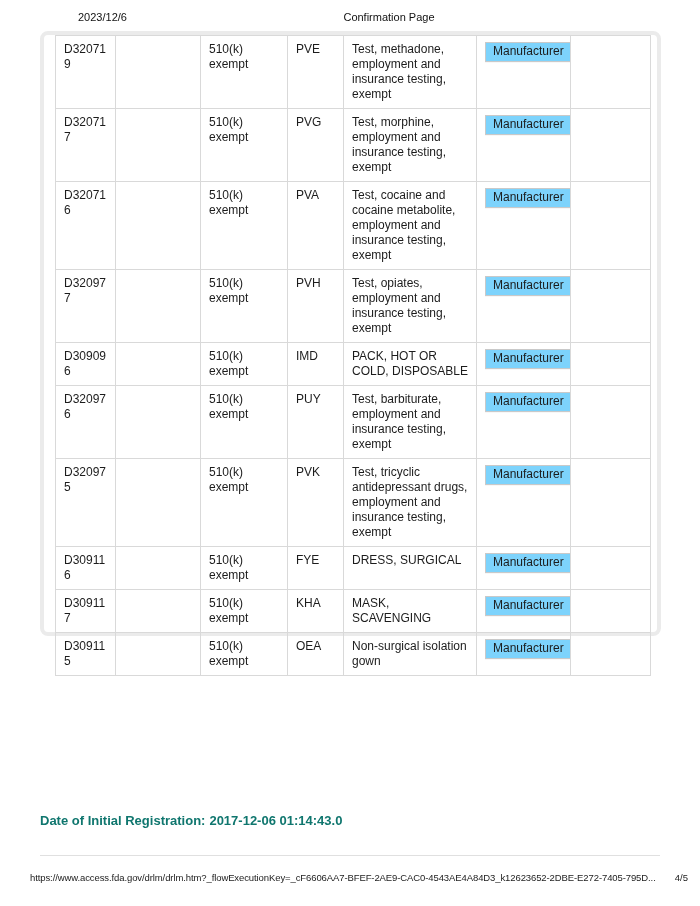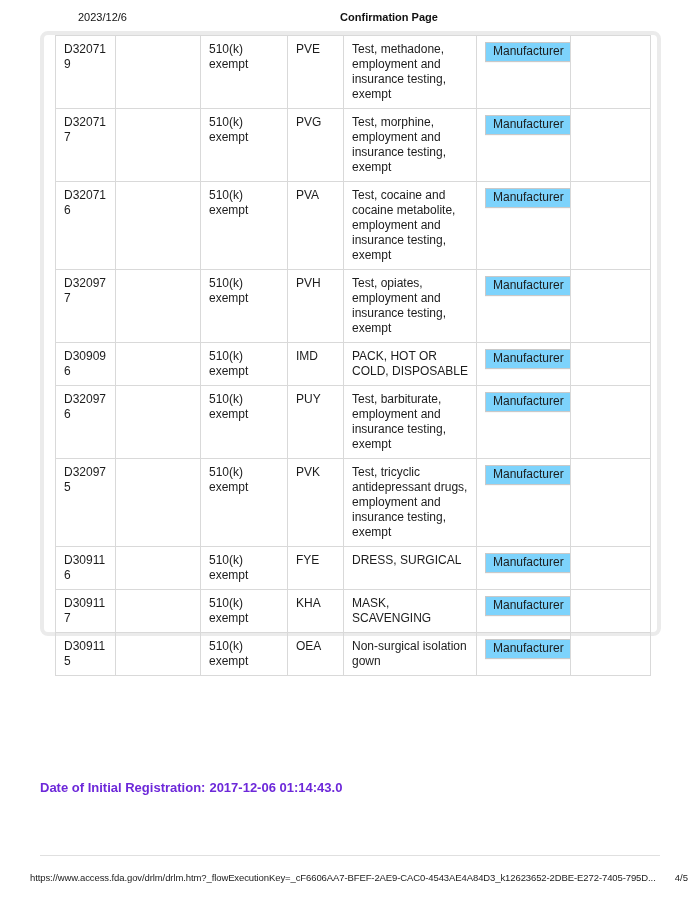--- a/index.html
+++ b/index.html
@@ -3,21 +3,21 @@
 <meta charset="utf-8">
 <style>
   html,body{margin:0;padding:0;background:#ffffff;}
   body{
     width:700px;height:906px;position:relative;overflow:hidden;
     font-family:"Liberation Sans", sans-serif;color:#1a1a1a;
     -webkit-font-smoothing:antialiased;
   }
   
   .ph-date{position:absolute;left:30px;top:11px;font-size:11px;color:#111;margin-left:48px;}
-  .ph-title{position:absolute;left:389px;top:11px;transform:translateX(-50%);font-size:11px;color:#111;white-space:nowrap;font-weight:bold;}
+  .ph-title{position:absolute;left:389px;top:11px;transform:translateX(-50%);font-size:11px;color:#111;white-space:nowrap;}
 
   
   .panel{
     position:absolute;left:40px;top:31px;width:621px;height:605px;
     box-sizing:border-box;border:4px solid #ebebeb;border-radius:8px;background:#fff;
   }
 
   table.reg{
     border-collapse:collapse;table-layout:fixed;width:595px;margin:0 0 0 11px;
     font-size:12px;line-height:15px;color:#1c1c1c;
@@ -26,21 +26,21 @@
     border:1px solid #d9d9d9;vertical-align:top;
     padding:6px 5px 6px 8px;overflow:hidden;word-wrap:break-word;
   }
   td.c6{padding-top:4px;padding-right:4px;}
   .mfr-box{
     display:inline-block;box-sizing:border-box;border:1px solid #c9c9c9;background:#7dd3fc;
     padding:1px 7px 2px 7px;font-size:12px;line-height:15px;color:#1c1c1c;min-width:78px;
     box-shadow:0 1px 0 rgba(0,0,0,0.03);
   }
 
-  .reg-date-line{position:absolute;left:40px;top:780px;font-size:13px;font-weight:bold;color:#6d28d9;white-space:nowrap;}
+  .reg-date-line{position:absolute;left:40px;top:813px;font-size:13px;font-weight:bold;color:#0f766e;white-space:nowrap;}
   .reg-date-line .lbl{margin-right:4px;}
 
   .divider{position:absolute;left:40px;top:855px;width:620px;height:0;border-top:1px solid #e0e0e0;}
 
   .pf{
     position:absolute;left:30px;top:872px;width:658px;
     display:flex;justify-content:space-between;align-items:flex-start;
     font-size:9.5px;color:#222;
   }
   .pf .url{white-space:nowrap;letter-spacing:-0.1px;}

